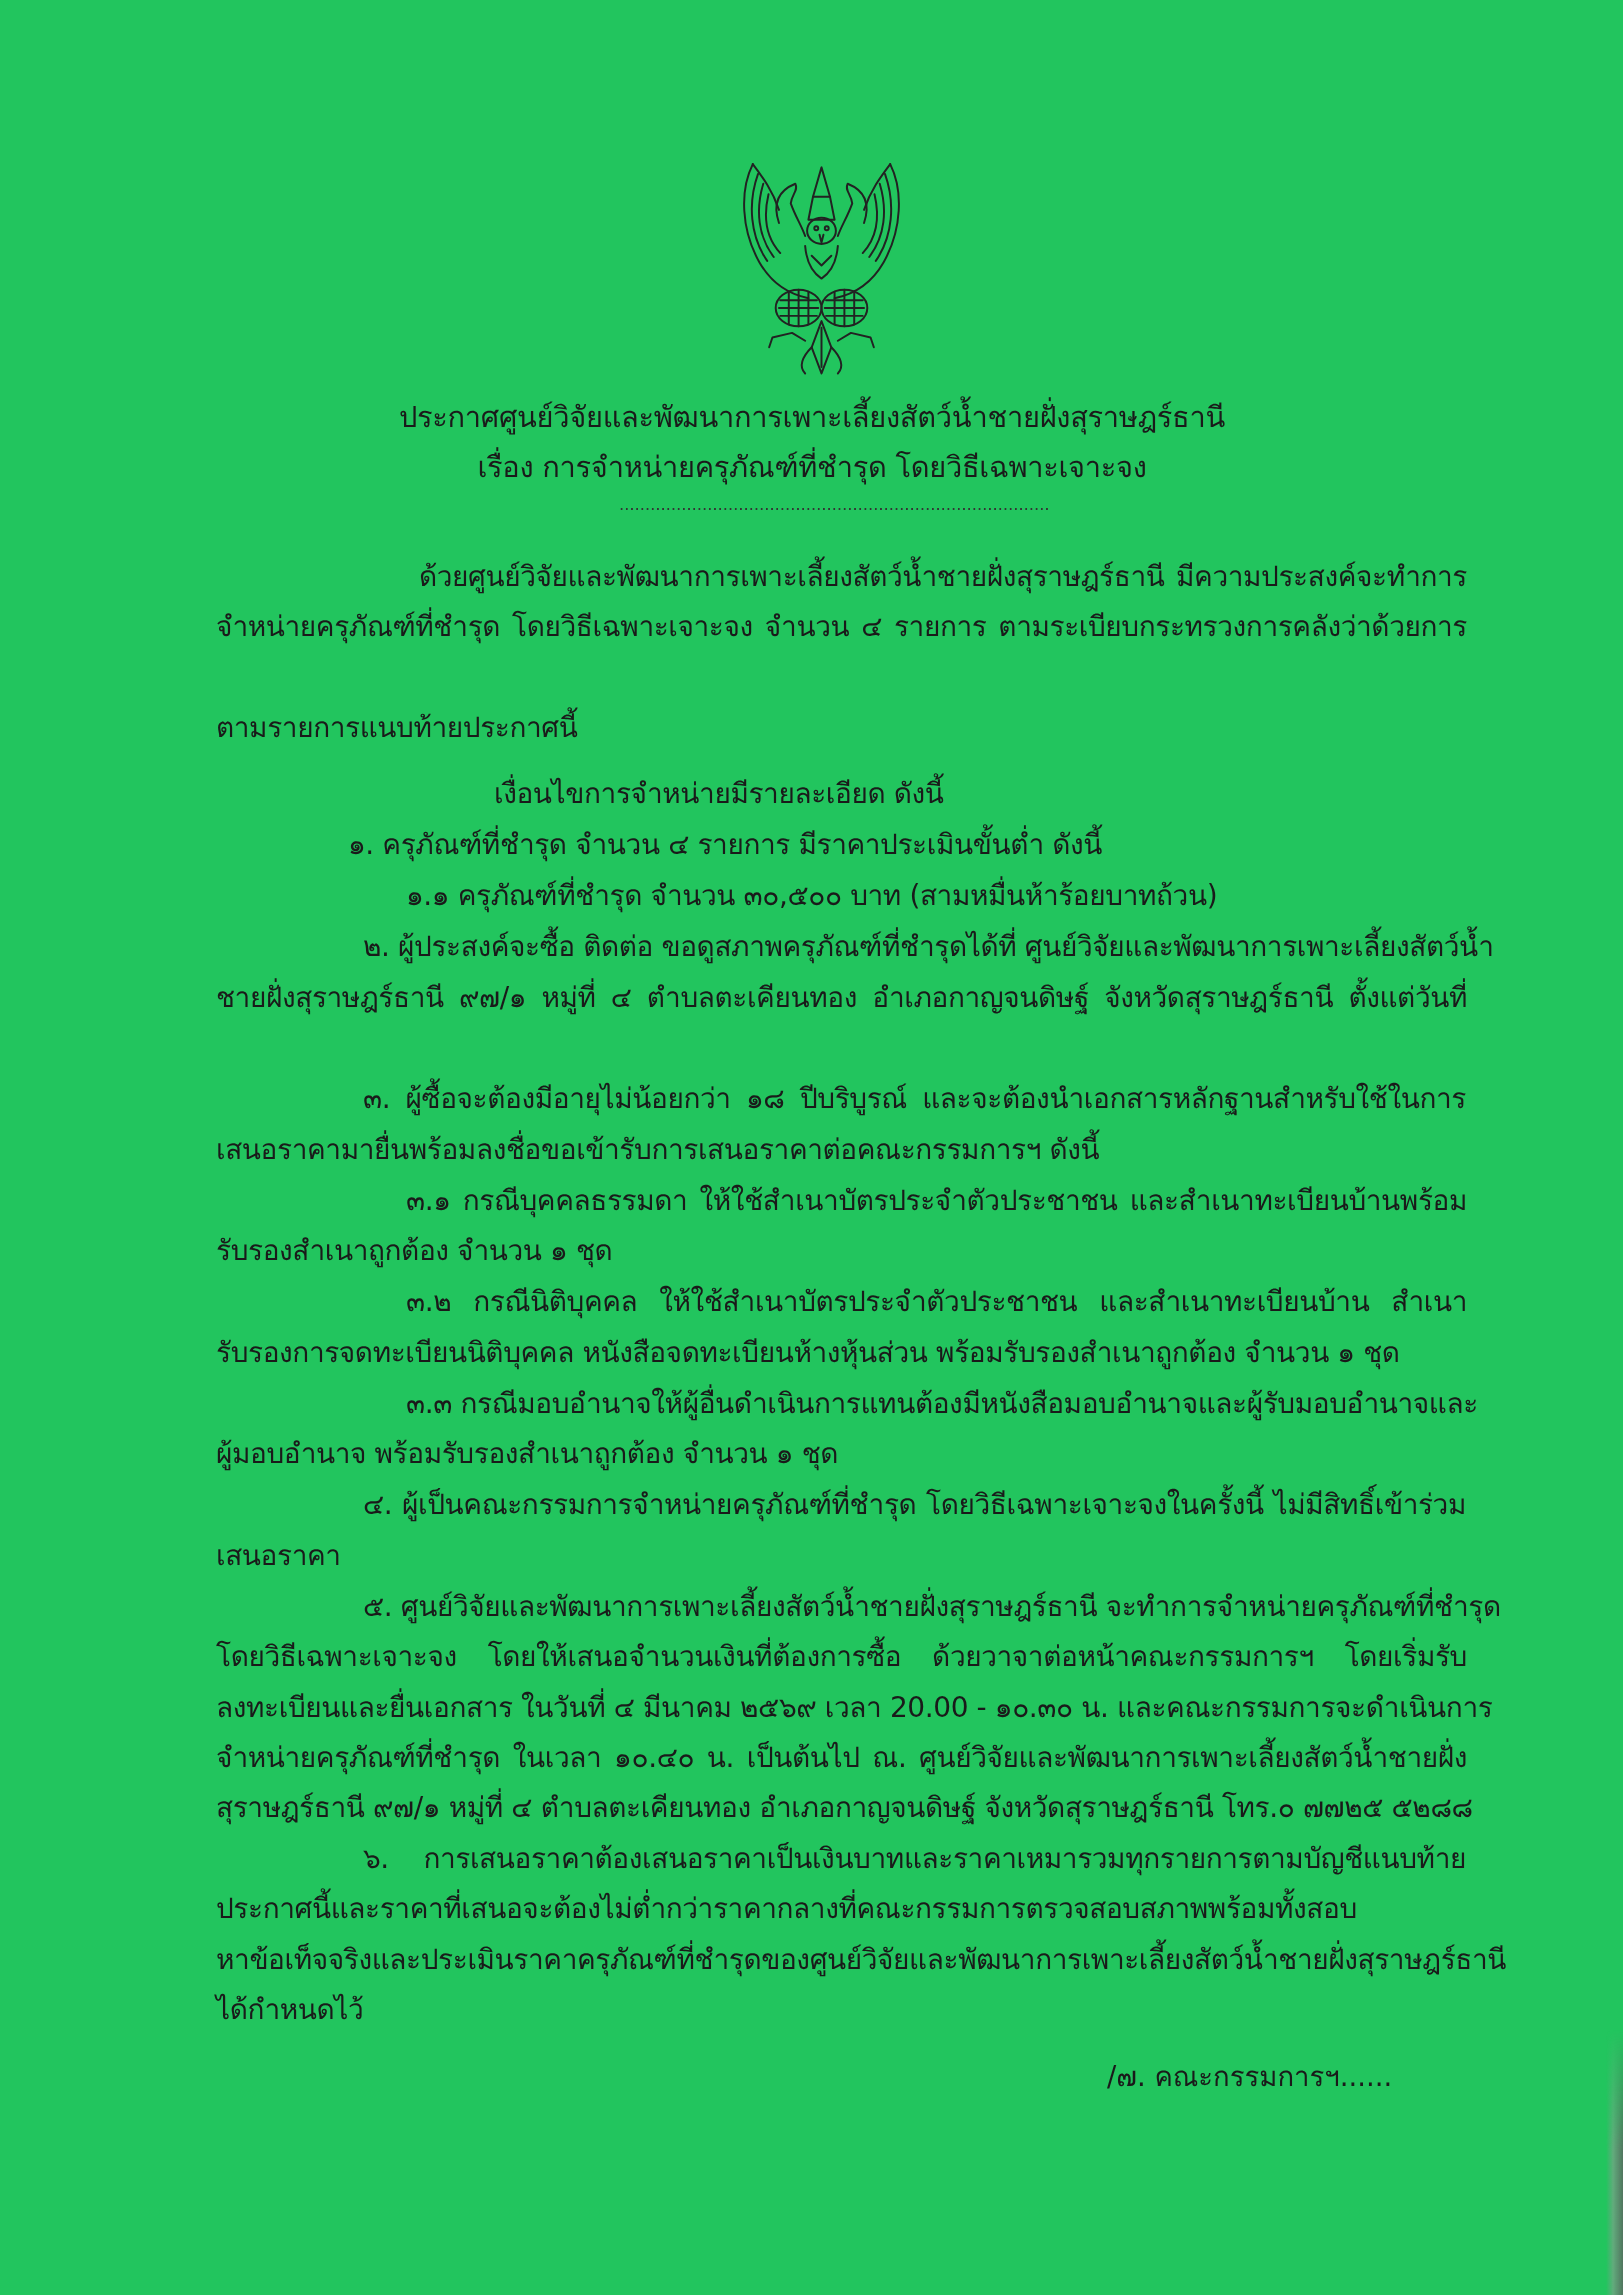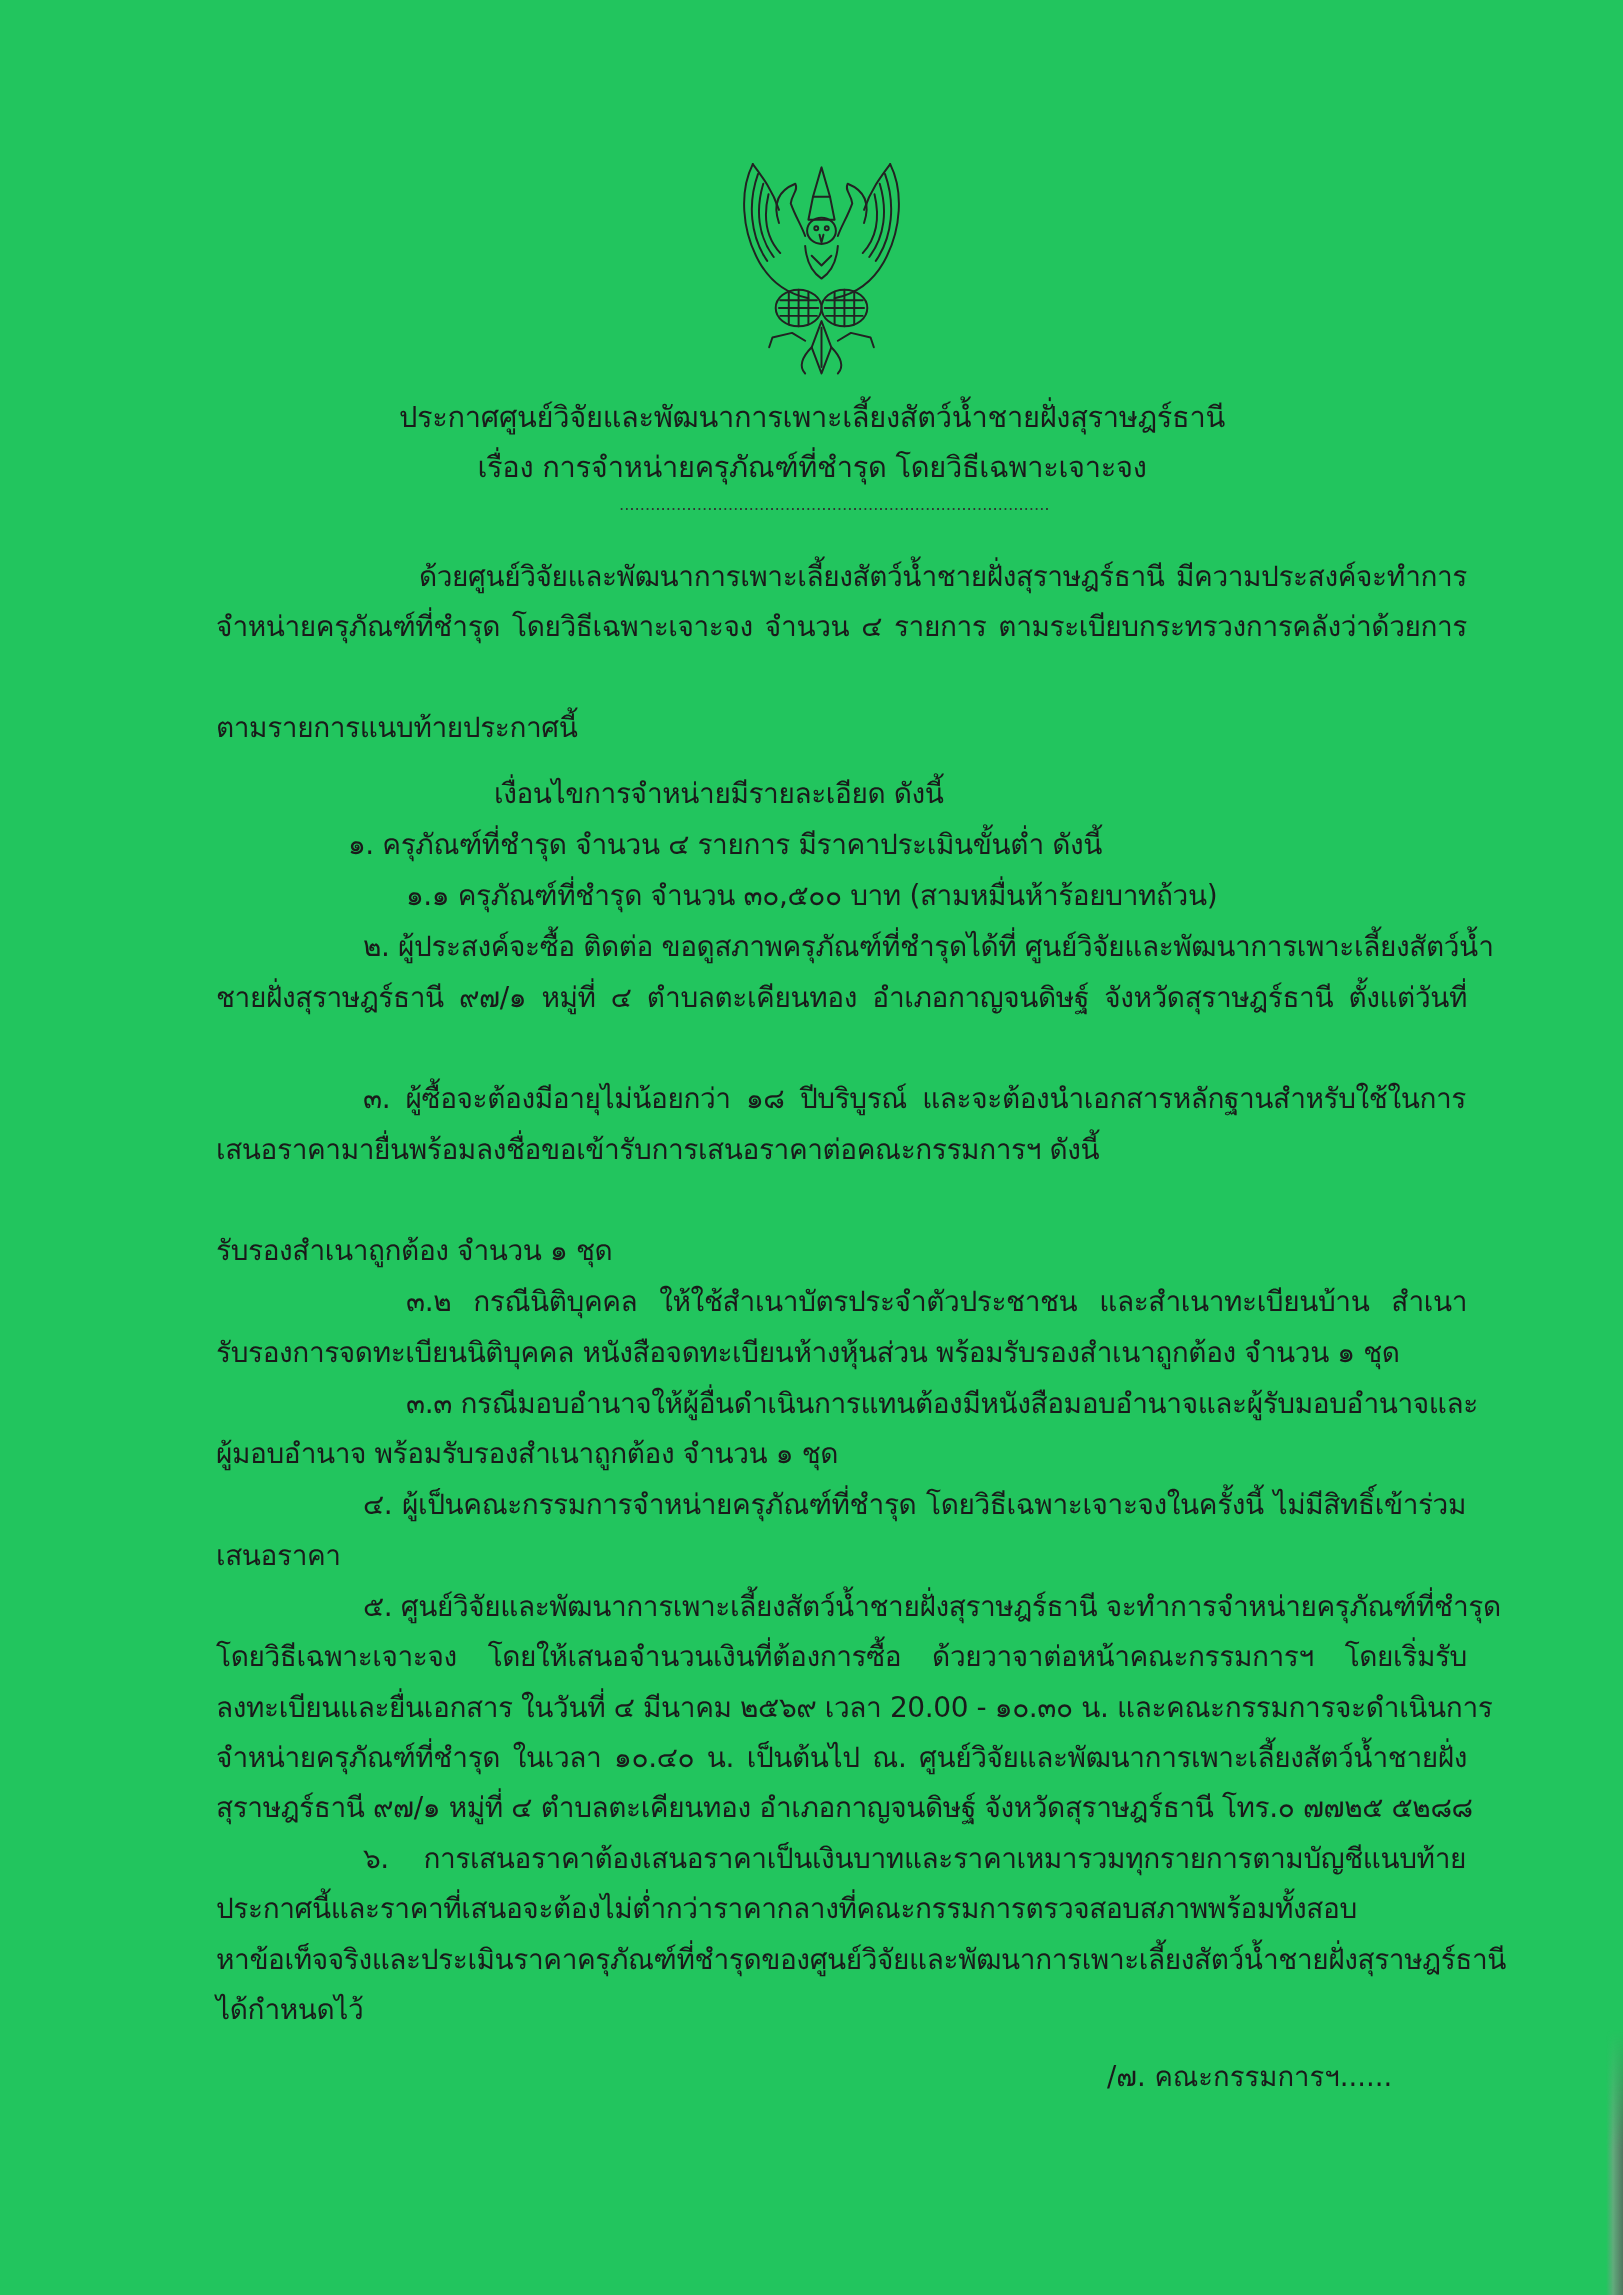--- a/index.html
+++ b/index.html
@@ -144,20 +144,21 @@
 
   <div class="line" style="left:348px; top:826px;">๑.  ครุภัณฑ์ที่ชำรุด จำนวน ๔ รายการ มีราคาประเมินขั้นต่ำ ดังนี้</div>
   <div class="line" style="left:406px; top:877px;">๑.๑ ครุภัณฑ์ที่ชำรุด จำนวน ๓๐,๕๐๐ บาท (สามหมื่นห้าร้อยบาทถ้วน)</div>
 
   <div class="line just" style="left:363px; top:928px; width:1103px;">๒.  ผู้ประสงค์จะซื้อ ติดต่อ ขอดูสภาพครุภัณฑ์ที่ชำรุดได้ที่ ศูนย์วิจัยและพัฒนาการเพาะเลี้ยงสัตว์น้ำ</div>
   <div class="line just" style="left:216px; top:979px; width:1251px;">ชายฝั่งสุราษฎร์ธานี ๙๗/๑ หมู่ที่ ๔ ตำบลตะเคียนทอง อำเภอกาญจนดิษฐ์ จังหวัดสุราษฎร์ธานี ตั้งแต่วันที่</div>
 
   <div class="line just" style="left:363px; top:1080px; width:1103px;">๓.  ผู้ซื้อจะต้องมีอายุไม่น้อยกว่า ๑๘ ปีบริบูรณ์ และจะต้องนำเอกสารหลักฐานสำหรับใช้ในการ</div>
   <div class="line" style="left:216px; top:1131px;">เสนอราคามายื่นพร้อมลงชื่อขอเข้ารับการเสนอราคาต่อคณะกรรมการฯ ดังนี้</div>
 
+  <div class="line just" style="left:406px; top:1182px; width:1061px;">๓.๑ กรณีบุคคลธรรมดา ให้ใช้สำเนาบัตรประจำตัวประชาชน และสำเนาทะเบียนบ้านพร้อม</div>
   <div class="line" style="left:216px; top:1232px;">รับรองสำเนาถูกต้อง จำนวน ๑ ชุด</div>
 
   <div class="line just" style="left:406px; top:1283px; width:1061px;">๓.๒ กรณีนิติบุคคล ให้ใช้สำเนาบัตรประจำตัวประชาชน และสำเนาทะเบียนบ้าน สำเนา</div>
   <div class="line" style="left:216px; top:1334px;">รับรองการจดทะเบียนนิติบุคคล หนังสือจดทะเบียนห้างหุ้นส่วน พร้อมรับรองสำเนาถูกต้อง จำนวน ๑ ชุด</div>
 
   <div class="line just" style="left:406px; top:1385px; width:1061px;">๓.๓ กรณีมอบอำนาจให้ผู้อื่นดำเนินการแทนต้องมีหนังสือมอบอำนาจและผู้รับมอบอำนาจและ</div>
   <div class="line" style="left:216px; top:1435px;">ผู้มอบอำนาจ พร้อมรับรองสำเนาถูกต้อง จำนวน ๑ ชุด</div>
 
   <div class="line just" style="left:363px; top:1486px; width:1103px;">๔. ผู้เป็นคณะกรรมการจำหน่ายครุภัณฑ์ที่ชำรุด โดยวิธีเฉพาะเจาะจงในครั้งนี้ ไม่มีสิทธิ์เข้าร่วม</div>
   <div class="line" style="left:216px; top:1537px;">เสนอราคา</div>

